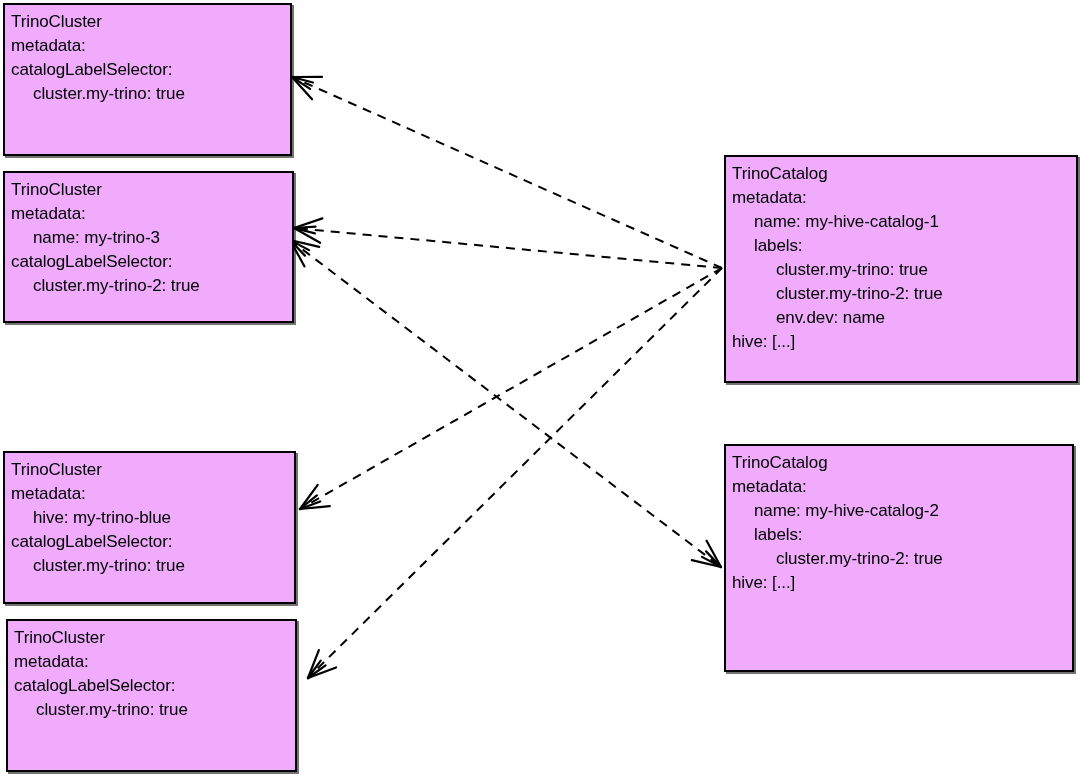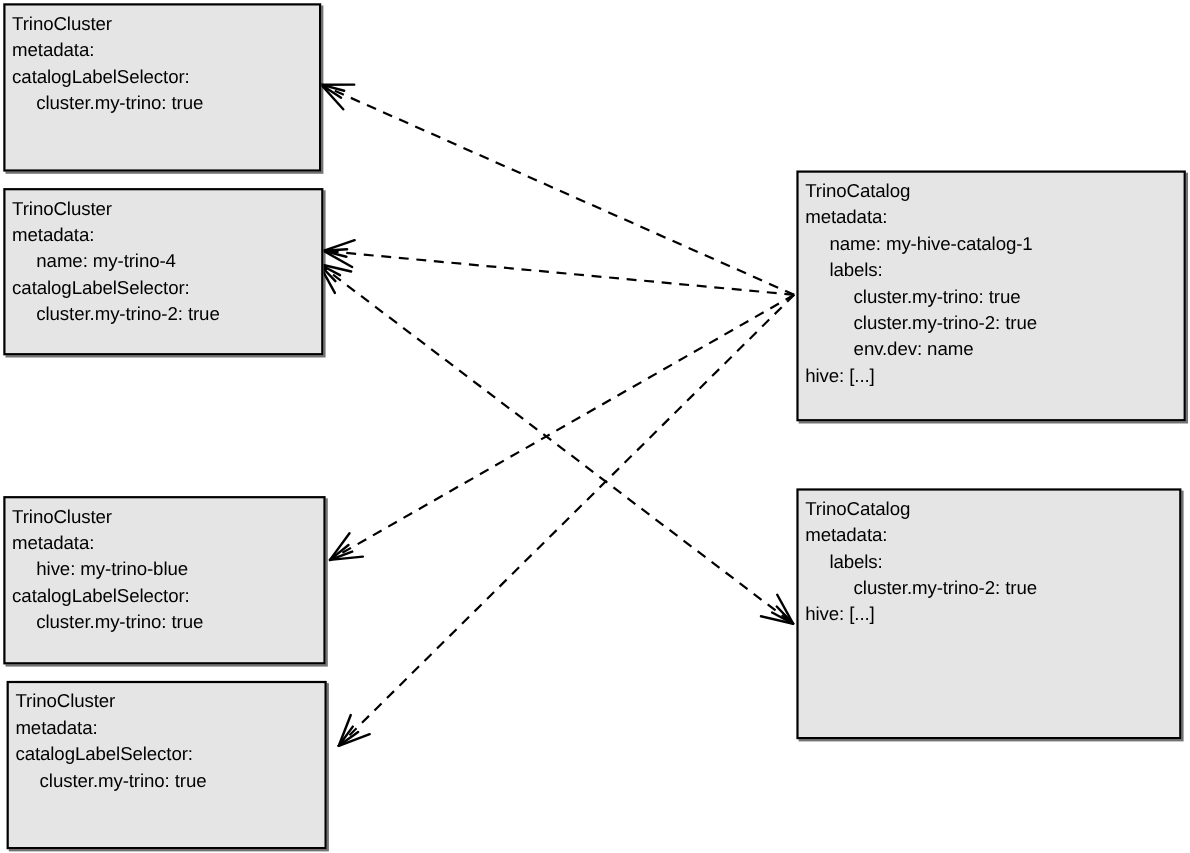--- a/index.html
+++ b/index.html
@@ -11,21 +11,21 @@
     position: relative;
     width: 1082px;
     height: 775px;
     background: #ffffff;
     overflow: hidden;
     font-family: "Liberation Sans", "DejaVu Sans", sans-serif;
   }
   .node {
     position: absolute;
     box-sizing: border-box;
-    background: #e5e5e5;
+    background: #f0abfc;
     border: 2px solid #000000;
     box-shadow: 2px 2px 0 rgba(0,0,0,0.55);
     z-index: 3;
   }
   .node-body {
     padding: 5px 0 0 6px;
   }
   .line {
     font-size: 17px;
     line-height: 24px;
@@ -112,21 +112,21 @@
           <div class="line">TrinoCluster</div>
           <div class="line">metadata:</div>
           <div class="line">catalogLabelSelector:</div>
           <div class="line indent1">cluster.my-trino: true</div>
         </div>
       </div>
       <div class="node" style="left: 3px; top: 171px; width: 291px; height: 152px;">
         <div class="node-body">
           <div class="line">TrinoCluster</div>
           <div class="line">metadata:</div>
-          <div class="line indent1">name: my-trino-4</div>
+          <div class="line indent1">name: my-trino-3</div>
           <div class="line">catalogLabelSelector:</div>
           <div class="line indent1">cluster.my-trino-2: true</div>
         </div>
       </div>
       <div class="node" style="left: 3px; top: 451px; width: 293px; height: 153px;">
         <div class="node-body">
           <div class="line">TrinoCluster</div>
           <div class="line">metadata:</div>
           <div class="line indent1">hive: my-trino-blue</div>
           <div class="line">catalogLabelSelector:</div>
@@ -150,20 +150,21 @@
           <div class="line indent2">cluster.my-trino: true</div>
           <div class="line indent2">cluster.my-trino-2: true</div>
           <div class="line indent2">env.dev: name</div>
           <div class="line">hive: [...]</div>
         </div>
       </div>
       <div class="node" style="left: 724px; top: 444px; width: 350px; height: 228px;">
         <div class="node-body">
           <div class="line">TrinoCatalog</div>
           <div class="line">metadata:</div>
+          <div class="line indent1">name: my-hive-catalog-2</div>
           <div class="line indent1">labels:</div>
           <div class="line indent2">cluster.my-trino-2: true</div>
           <div class="line">hive: [...]</div>
         </div>
       </div>
     </div>
 
 </div>
 
 </body></html>

